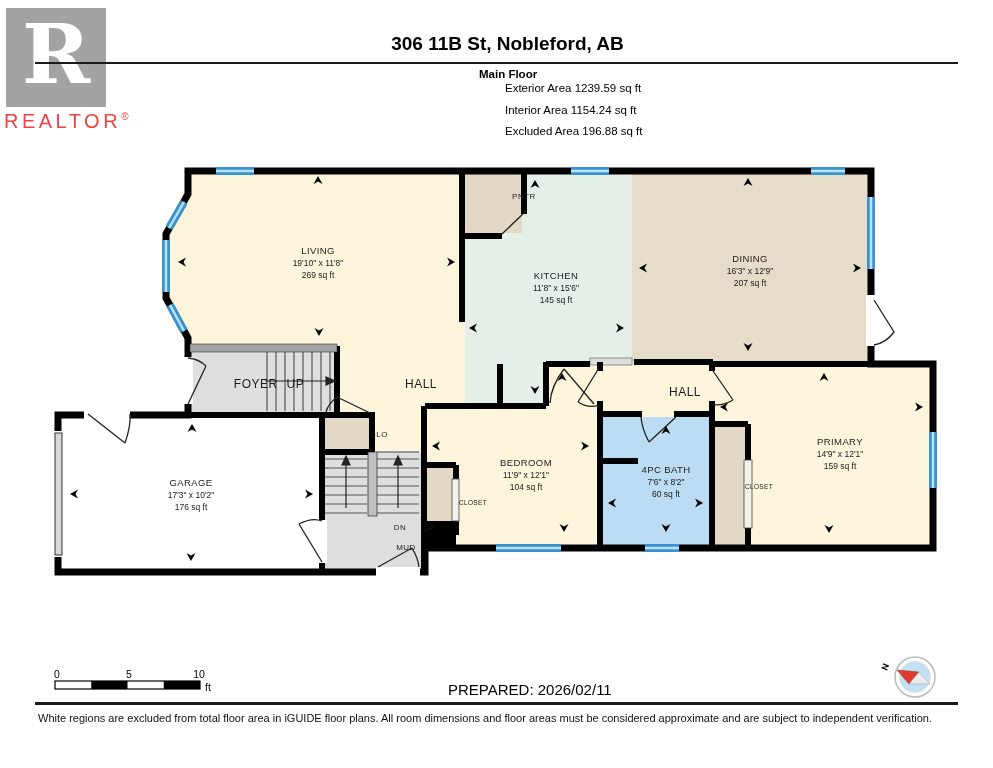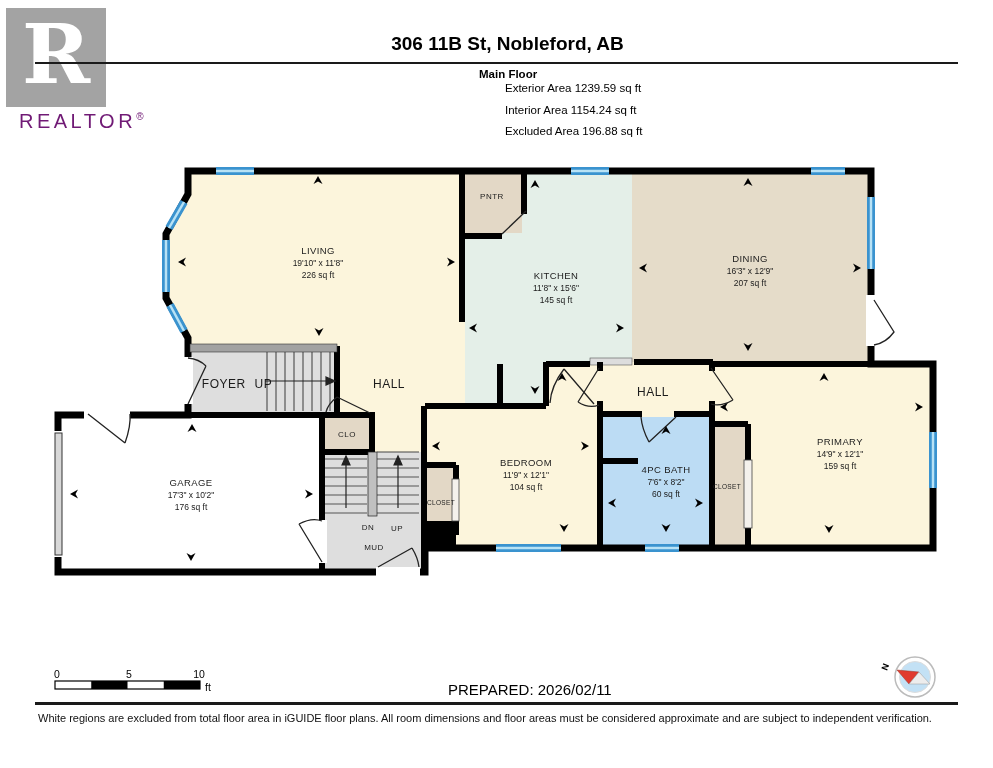--- a/index.html
+++ b/index.html
@@ -1,31 +1,31 @@
 <!DOCTYPE html>
 <html><head>
 <meta charset="utf-8">
 <style>
   html,body{margin:0;padding:0;background:#ffffff;}
   body{width:993px;height:768px;position:relative;font-family:"Liberation Sans",sans-serif;overflow:hidden;}
   svg.plan{position:absolute;left:0;top:0;}
   
   .logo-box{position:absolute;left:6px;top:8px;width:100px;height:99px;background:#A3A3A3;display:flex;align-items:center;justify-content:center;z-index:1;}
   .logo-r{font-family:"DejaVu Serif",serif;font-size:82px;font-weight:bold;color:#ffffff;line-height:1;margin-top:-8px;}
-  .logo-text{position:absolute;left:19px;top:110px;font-size:20px;color:#701a75;letter-spacing:3.5px;z-index:1;}
+  .logo-text{position:absolute;left:4px;top:110px;font-size:20px;color:#ef4444;letter-spacing:3.5px;z-index:1;}
   .logo-reg{font-size:10px;vertical-align:super;letter-spacing:0;}
   .page-title{position:absolute;left:25px;top:33px;width:965px;text-align:center;font-size:19px;font-weight:bold;color:#000;z-index:2;}
   .rule-top{position:absolute;left:35px;top:62px;width:923px;height:2px;background:#1a1a1a;z-index:2;}
   .floor-label{position:absolute;left:443px;top:68px;font-size:11.5px;font-weight:bold;color:#000;margin-left:36px;}
   .area-lines{position:absolute;left:505px;top:68px;font-size:11.5px;color:#000;line-height:21.5px;margin-top:10px;}
   
   .room-label{position:absolute;transform:translate(-50%,-50%);text-align:center;color:#1c1c1c;line-height:12px;white-space:nowrap;z-index:3;}
   .room-name{font-size:9.5px;letter-spacing:.4px;}
   .room-dims,.room-area{font-size:8.5px;}
-  .small-label{position:absolute;transform:translate(-50%,-50%);font-size:8px;color:#1c1c1c;letter-spacing:.5px;white-space:nowrap;z-index:3;}
+  .small-label{position:absolute;transform:translate(-50%,-50%);font-size:8px;color:#1c1c1c;letter-spacing:.5px;white-space:nowrap;z-index:3;margin-left:32px;}
   .small-label.tiny{font-size:6.5px;letter-spacing:.3px;}
   .small-label.wordgap{word-spacing:5px;font-size:12px;}
   
   .prepared{position:absolute;left:448px;top:681px;font-size:15px;color:#000;}
   .rule-bottom{position:absolute;left:35px;top:702px;width:923px;height:2.5px;background:#1a1a1a;}
   .disclaimer{position:absolute;left:38px;top:712px;font-size:11px;color:#111;}
 </style>
 </head>
 <body>
 
@@ -230,21 +230,21 @@
     <circle cx="915" cy="677" r="15.5" fill="#C3E1F5" stroke="#DDDDDD" stroke-width="1"></circle>
     <polygon points="897,670 919,672 909,684" fill="#E03A2F" stroke="#993322" stroke-width="0.5"></polygon>
     <polygon points="919,672 909,684 930,684" fill="#EDEDED" stroke="#999999" stroke-width="0.5"></polygon>
     <text x="888" y="668" font-size="9" font-weight="bold" fill="#000" transform="rotate(-70 888 668)" text-anchor="middle">N</text>
   </g>
 </svg>
 
 <div class="room-label" style="left:318px;top:263px">
   <div class="room-name">LIVING</div>
   <div class="room-dims">19'10" x 11'8"</div>
-  <div class="room-area">226 sq ft</div>
+  <div class="room-area">269 sq ft</div>
 </div>
 <div class="room-label" style="left:556px;top:288px">
   <div class="room-name">KITCHEN</div>
   <div class="room-dims">11'8" x 15'6"</div>
   <div class="room-area">145 sq ft</div>
 </div>
 <div class="room-label" style="left:750px;top:271px">
   <div class="room-name">DINING</div>
   <div class="room-dims">16'3" x 12'9"</div>
   <div class="room-area">207 sq ft</div>

